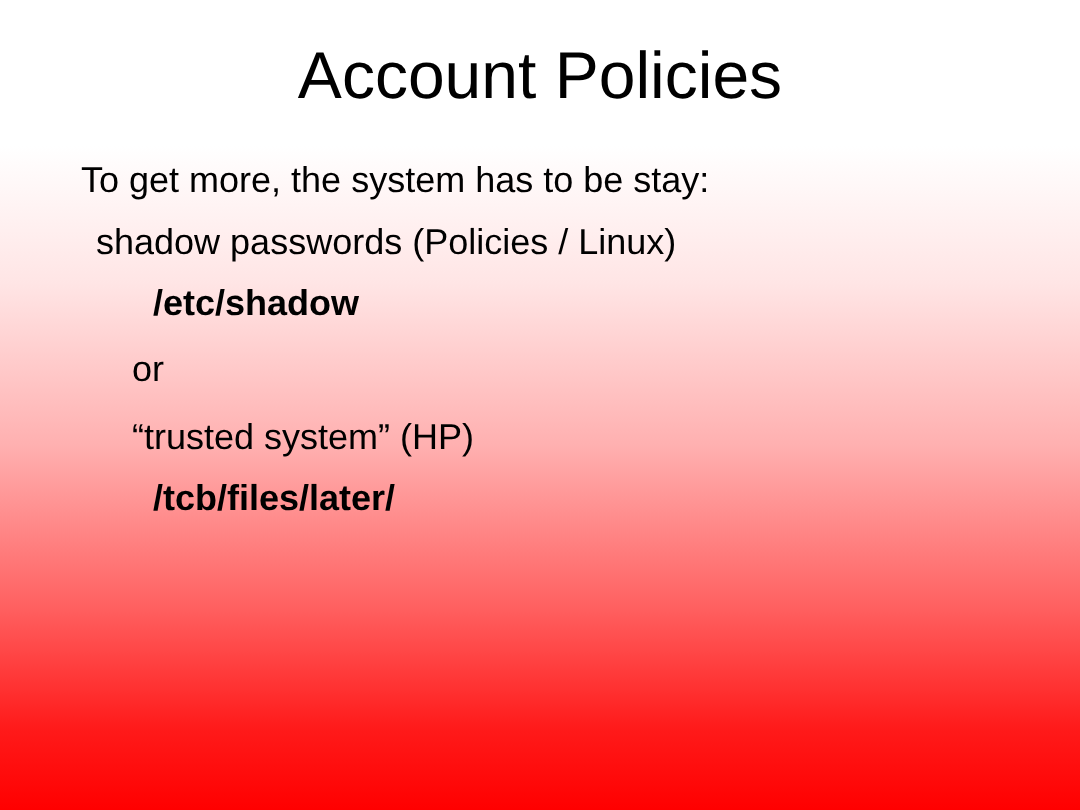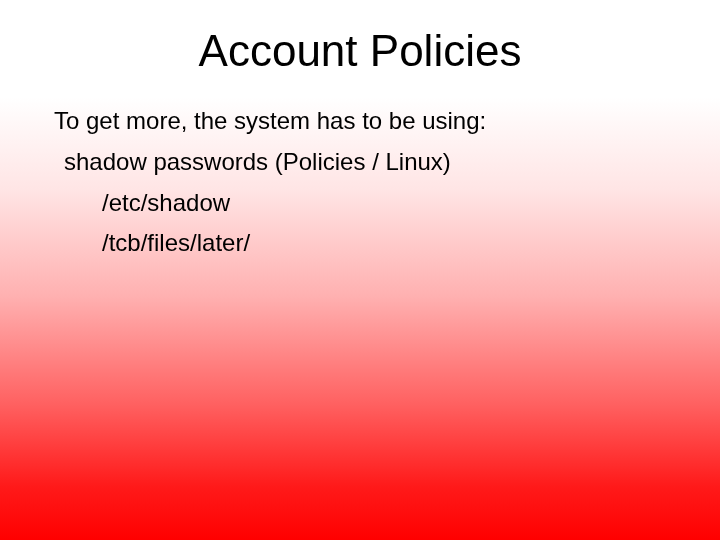--- a/index.html
+++ b/index.html
@@ -23,27 +23,29 @@
   .body {
     padding-left: 54px;
     padding-right: 40px;
     font-size: 24px;
     line-height: 1.45;
   }
   .line { margin-bottom: 6px; }
   .indent1 { padding-left: 10px; }
   .indent2 { padding-left: 48px; }
   .indent3 { padding-left: 34px; }
-  .gap { margin-top: 6px; }
+  .gap { margin-top: 6px; font-weight: bold; }
   .gap2 { margin-top: 10px; }
 </style>
 </head>
 <body>
 
 <div class="slide">
   <div class="title">Account Policies</div>
   <div class="body">
-    <div class="line">To get more, the system has to be using:</div>
+    <div class="line">To get more, the system has to be stay:</div>
     <div class="line indent1">shadow passwords (Policies / Linux)</div>
     <div class="line indent2 gap">/etc/shadow</div>
+    <div class="line indent3 gap2">or</div>
+    <div class="line indent3 gap2">“trusted system” (HP)</div>
     <div class="line indent2 gap">/tcb/files/later/</div>
   </div>
 </div>
 
 </body></html>

